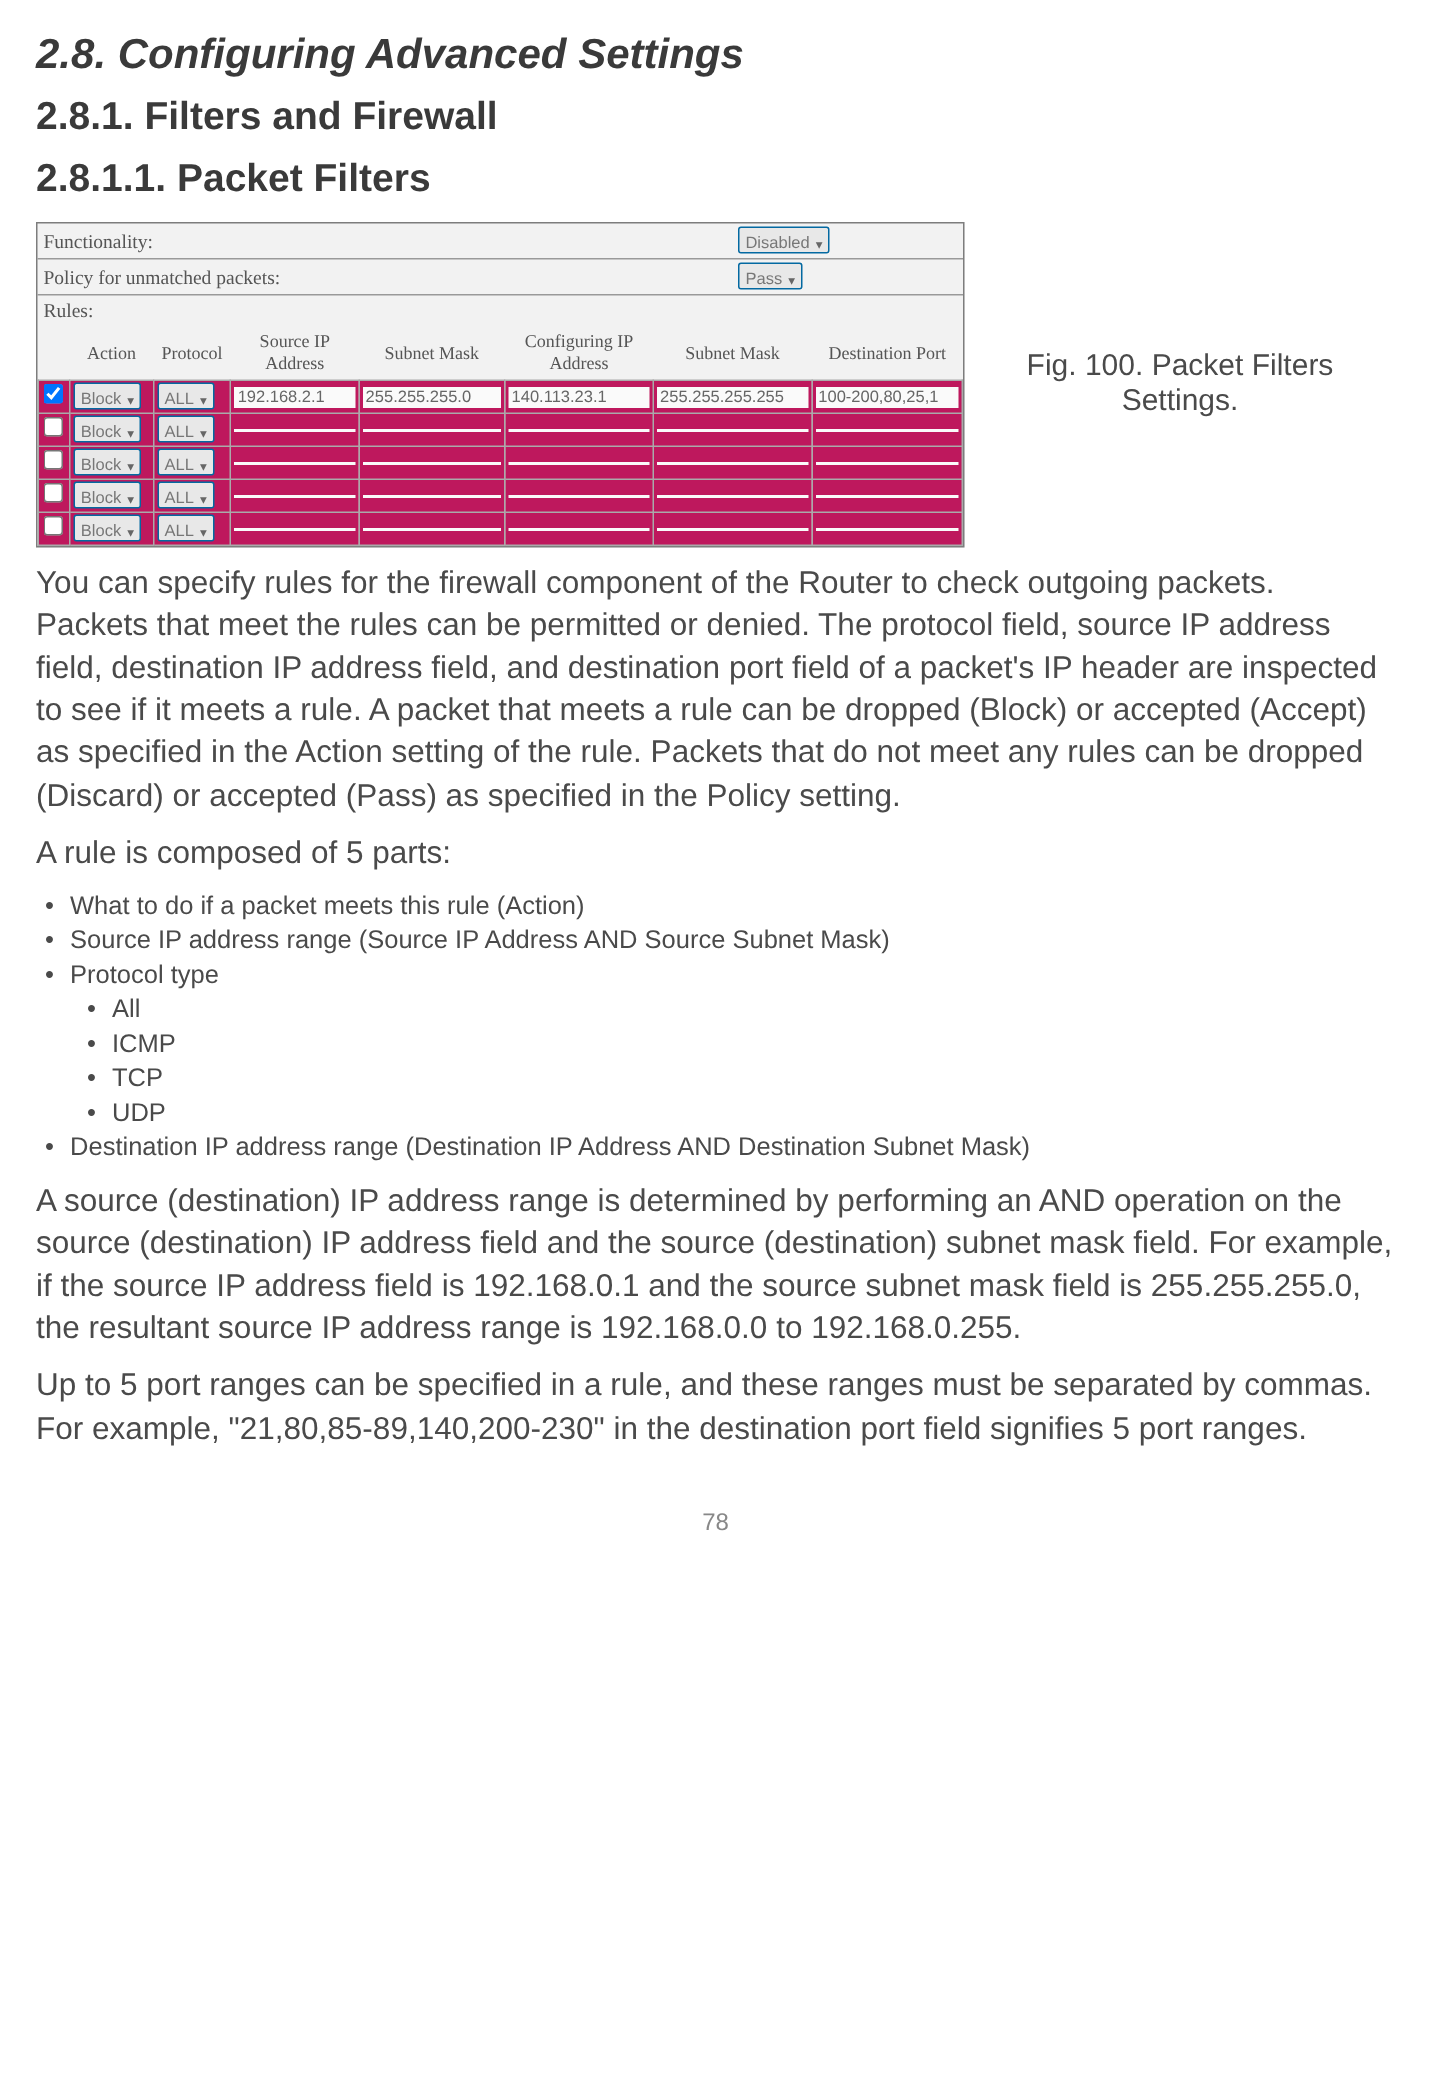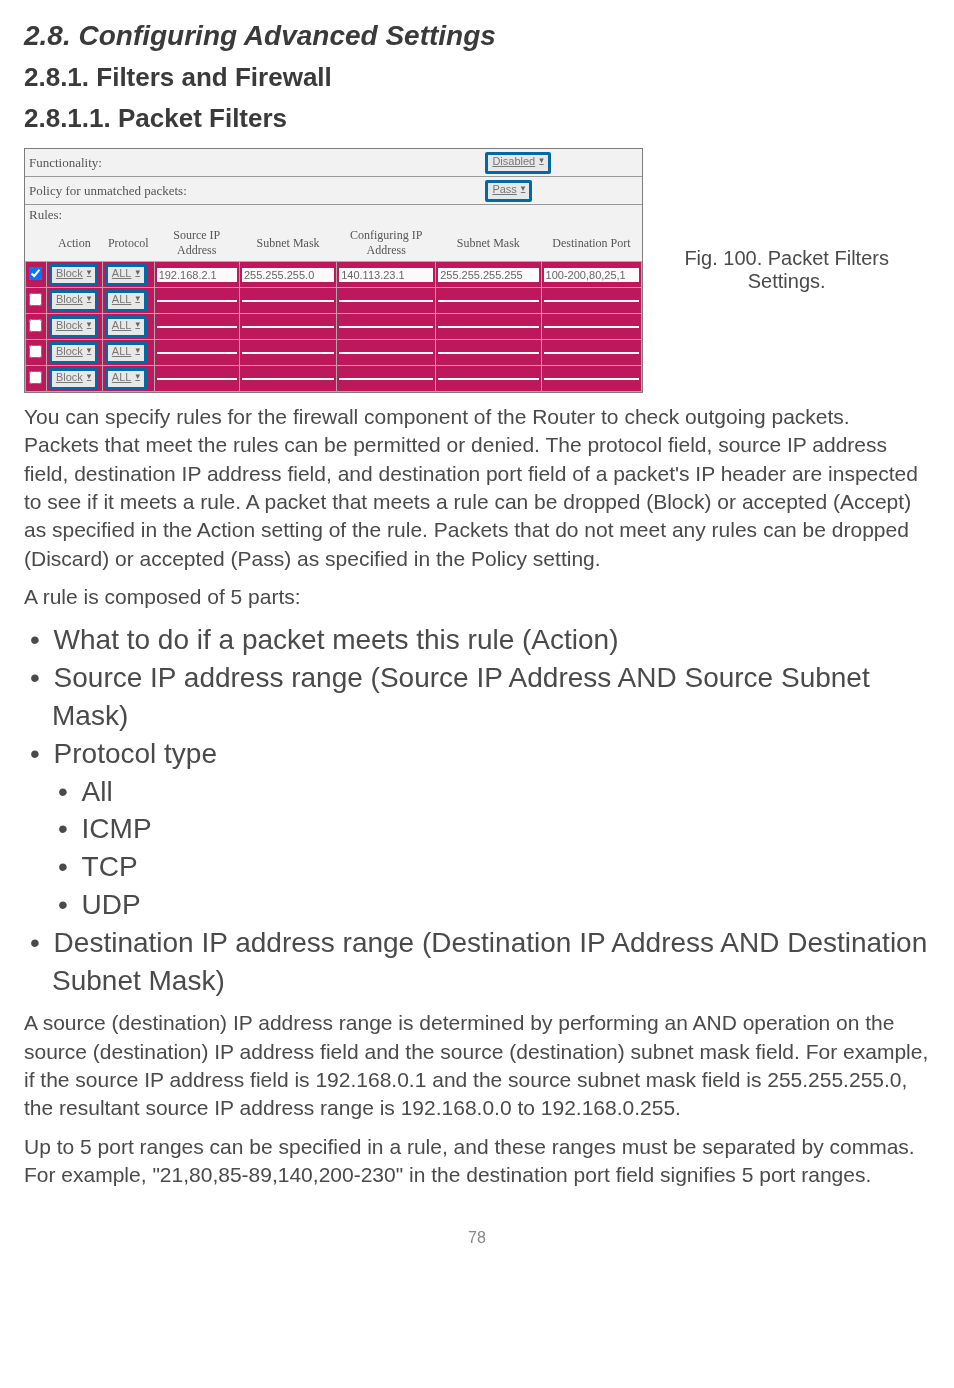--- a/index.html
+++ b/index.html
@@ -53,30 +53,29 @@
   .settings-panel .top-row td {
     border-bottom: 1px solid #999;
   }
   .label-cell {
     font-size: 13px;
     color: #555;
     white-space: nowrap;
   }
   .dropdown {
     display: inline-flex;
-    align-items: flex-start;
+    align-items: flex-end;
     background: #e8e8e8;
-    border: 3px solid #0369a1;
+    border: 1px solid #0369a1;
     border-radius: 2px;
     height: 16px;
     padding: 0 4px;
     font-family: Arial, sans-serif;
     font-size: 11px;
     color: #777;
-    text-decoration: underline;
   }
   .dropdown .chev {
     margin-left: 4px;
     font-size: 9px;
     color: #666;
   }
   .rules-header th {
     font-weight: normal;
     font-size: 12px;
     color: #555;
@@ -118,21 +117,21 @@
     color: #4a4a4a;
     margin: 8px 0 10px 0;
   }
   p.body {
     font-size: 21px;
     line-height: 1.35;
     margin: 10px 0;
     color: #4a4a4a;
   }
   ul.outer {
-    font-size: 28px;
+    font-size: 17px;
     line-height: 1.35;
     margin: 6px 0 10px 0;
     padding-left: 28px;
     color: #4a4a4a;
     list-style: none;
   }
   ul.outer > li::before {
     content: "•  ";
     margin-left: -22px;
     padding-right: 6px;

